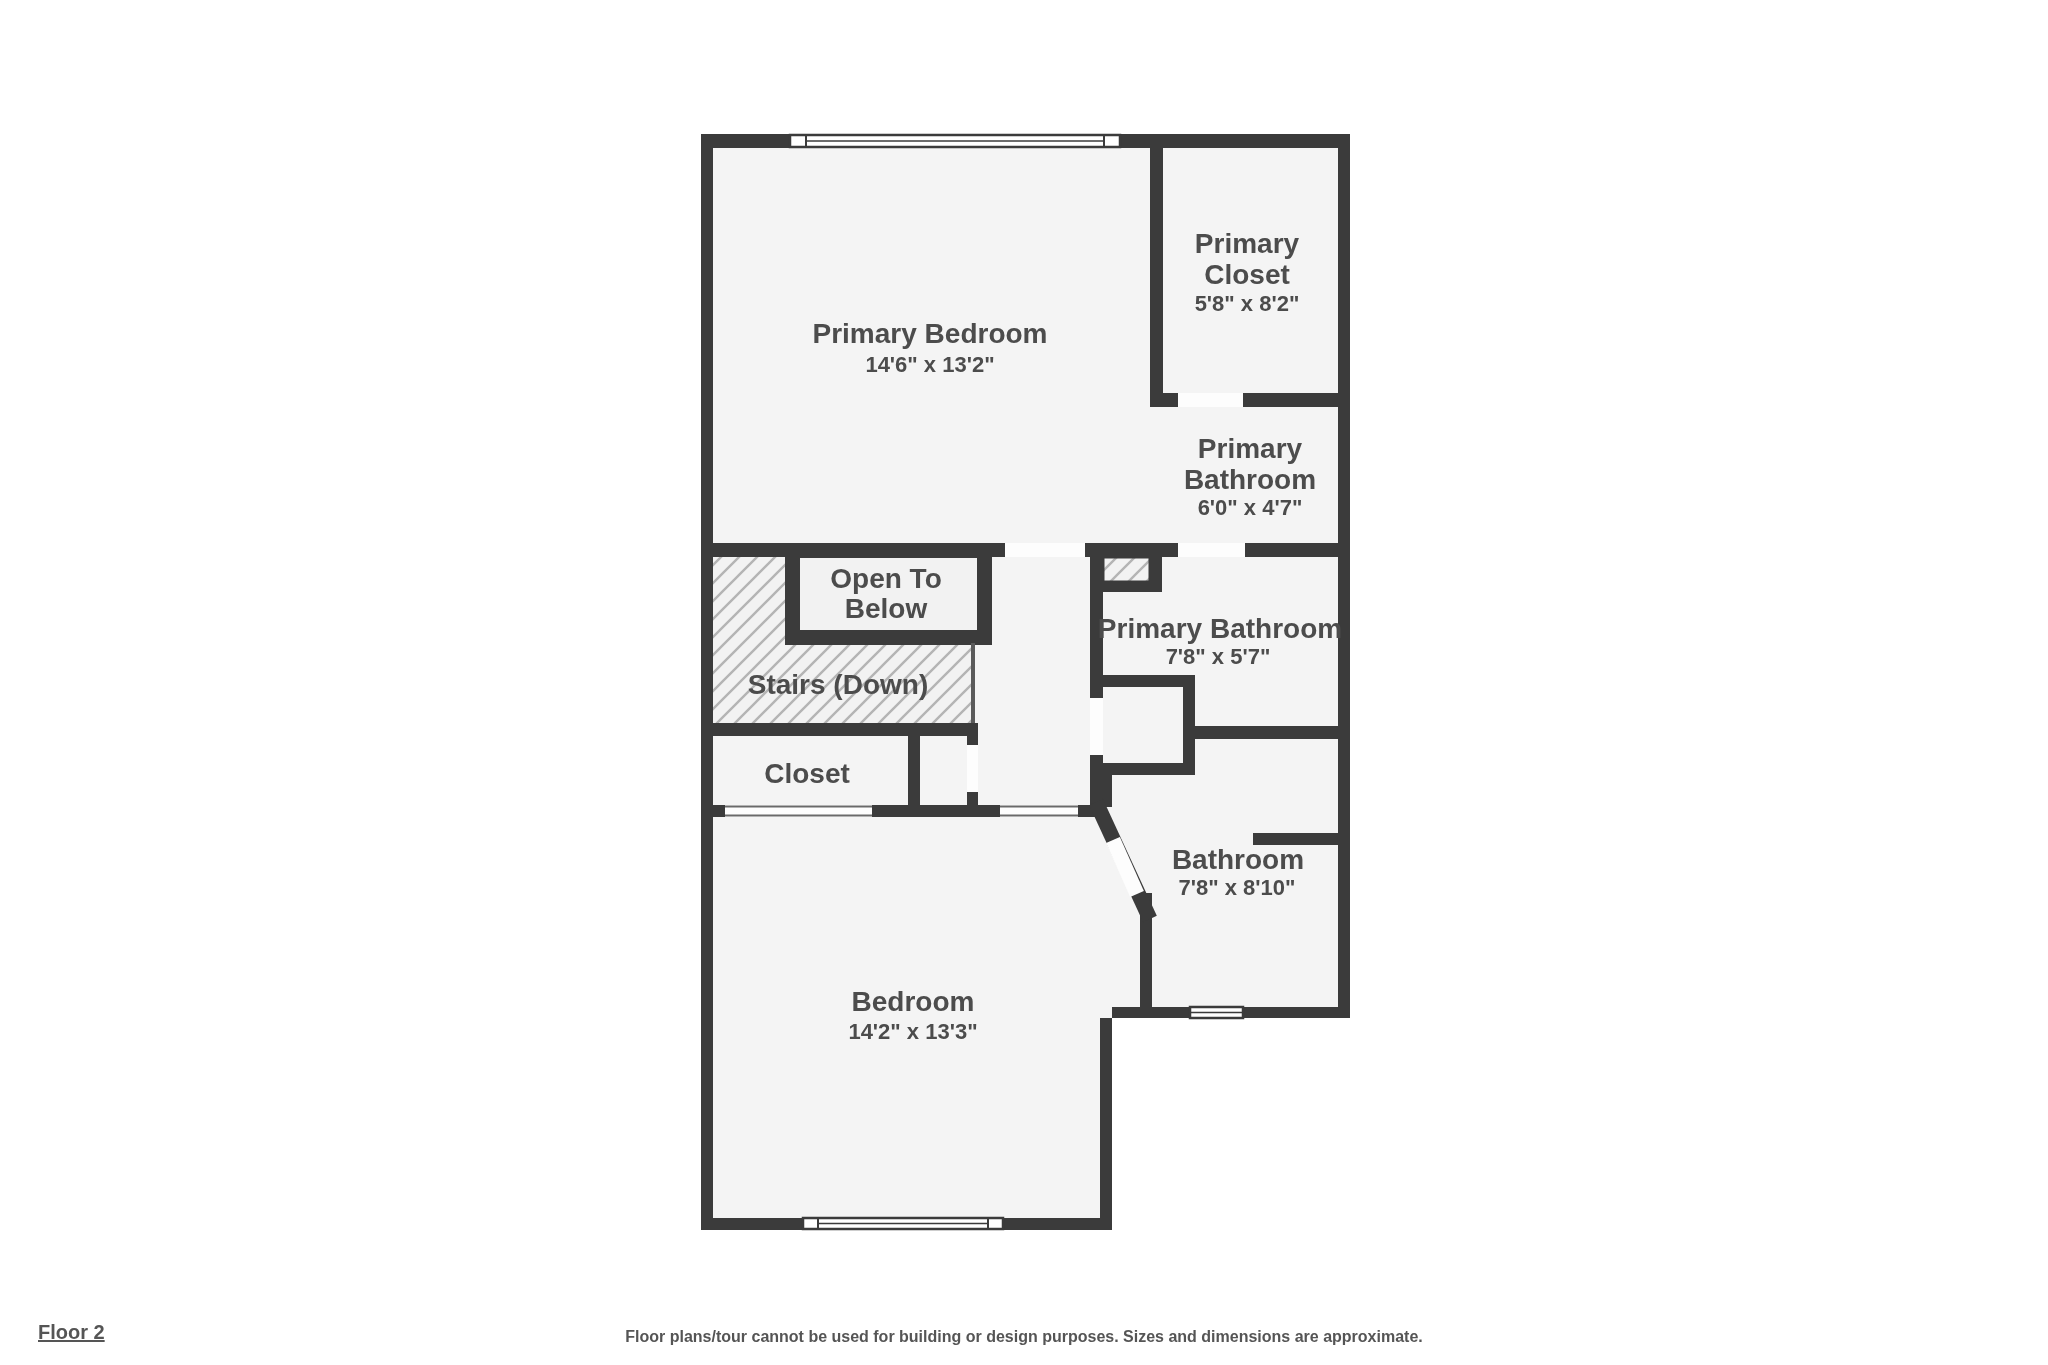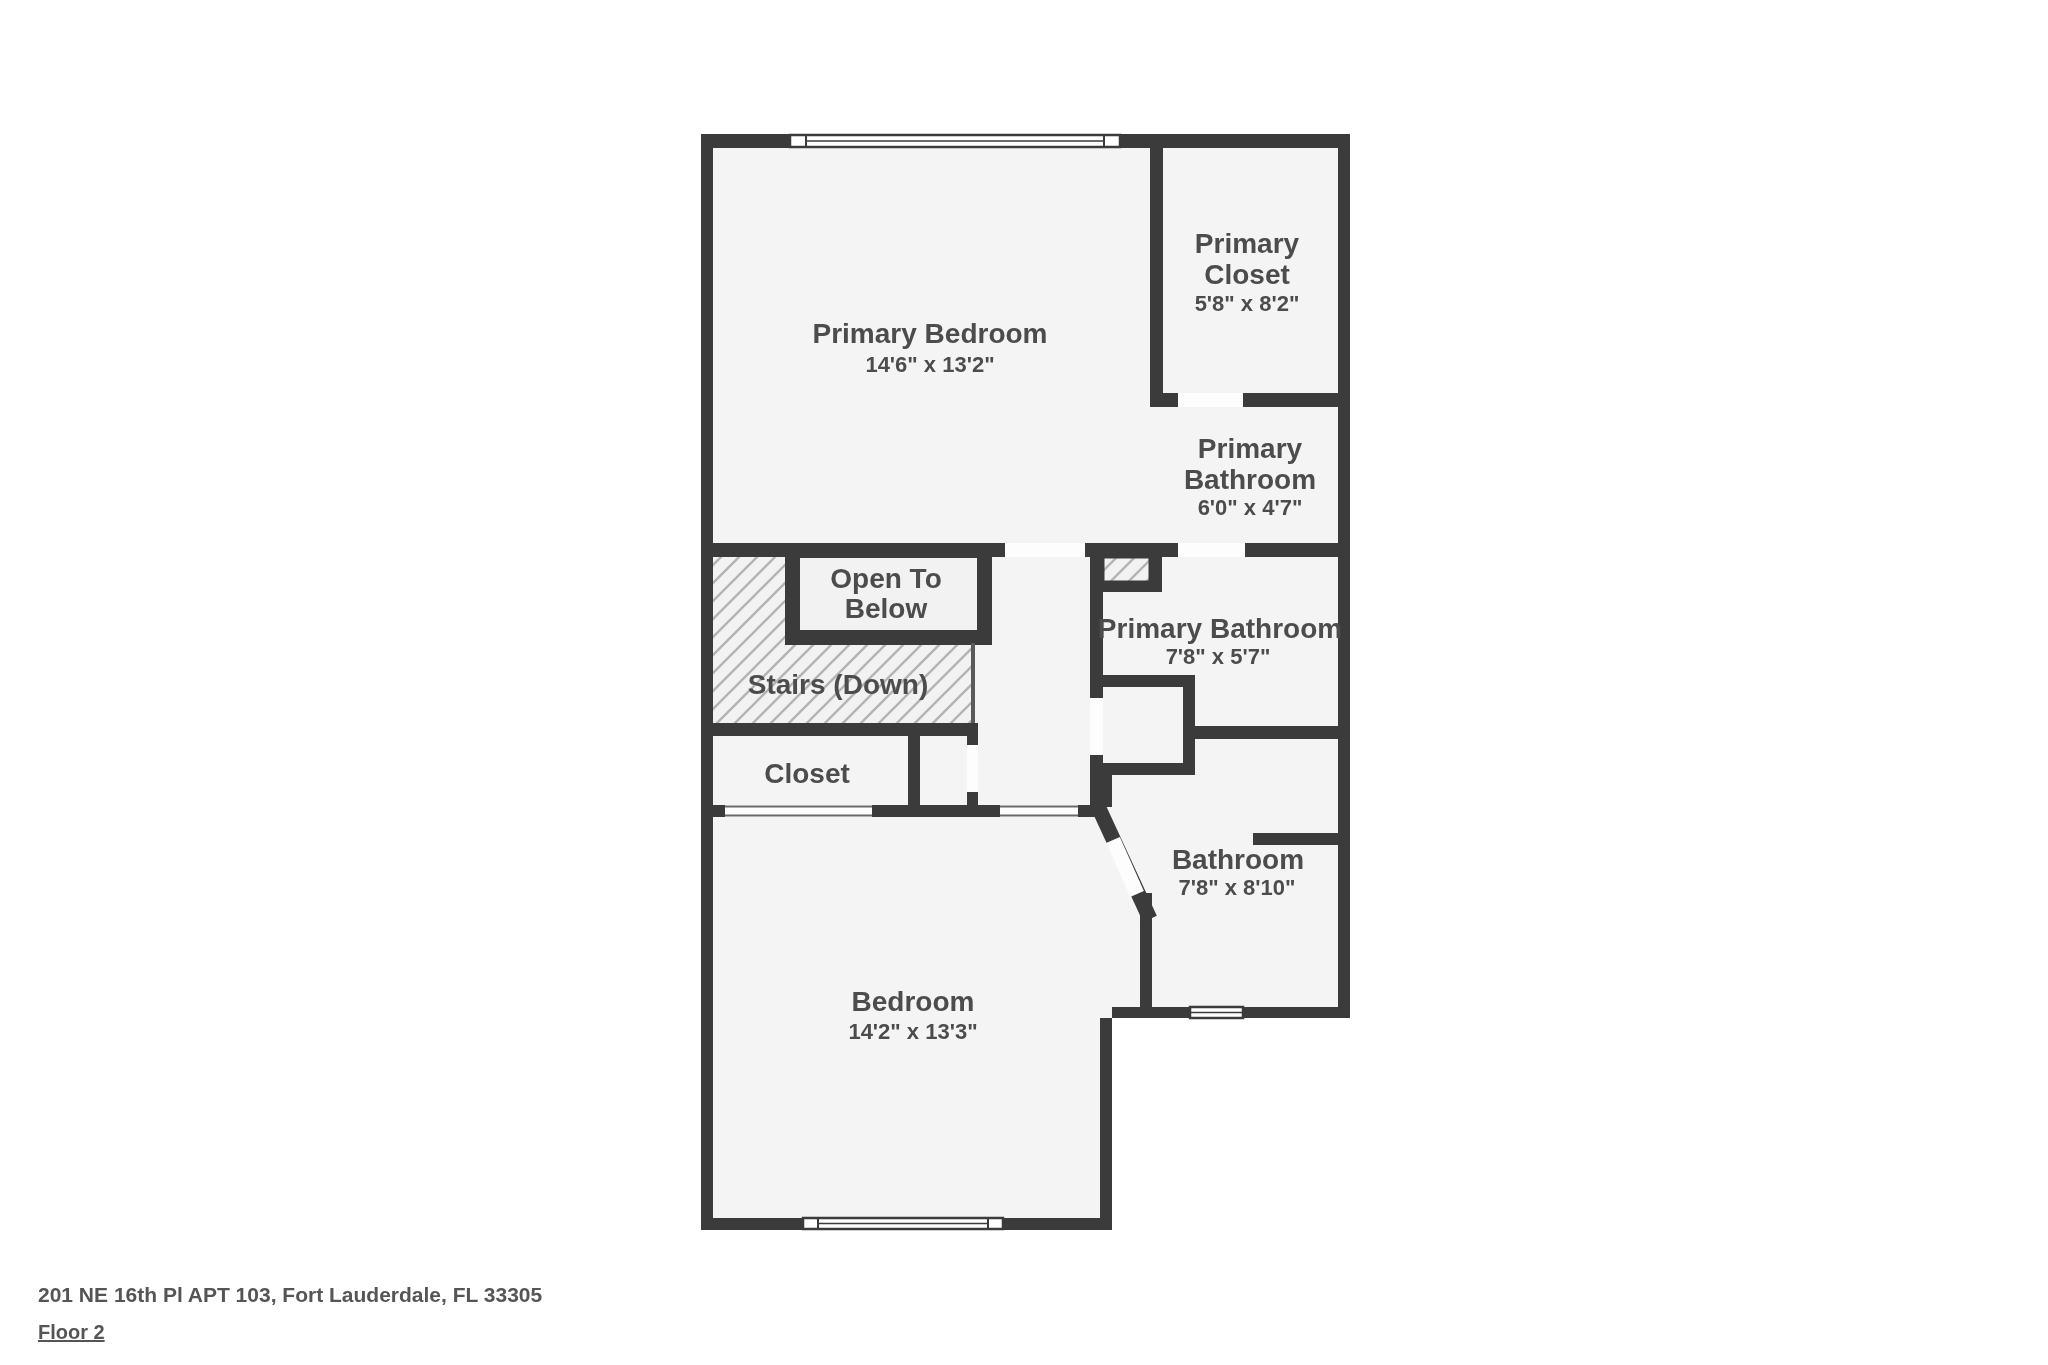--- a/index.html
+++ b/index.html
@@ -127,16 +127,16 @@
       <text class="room-dims" x="1218" y="664">7'8" x 5'7"</text>
 
       <text class="room-name" x="1238" y="869" font-size="27">Bathroom</text>
       <text class="room-dims" x="1237" y="895">7'8" x 8'10"</text>
 
       <text class="room-name" x="913" y="1011">Bedroom</text>
       <text class="room-dims" x="913" y="1039">14'2" x 13'3"</text>
     </g>
   </svg>
 
-  <div class="footer-address">201 NE 16th Pl APT 103, Fort Lauderdale, FL 33305</div>
   <div class="footer-floor">Floor 2</div>
+  <div class="footer-disclaimer">Floor plans/tour cannot be used for building or design purposes. Sizes and dimensions are approximate.</div>
 
 </div>
 
 </body></html>

